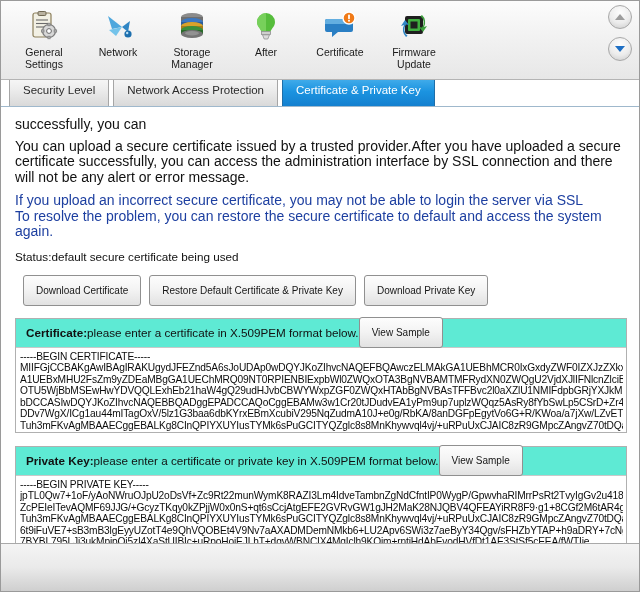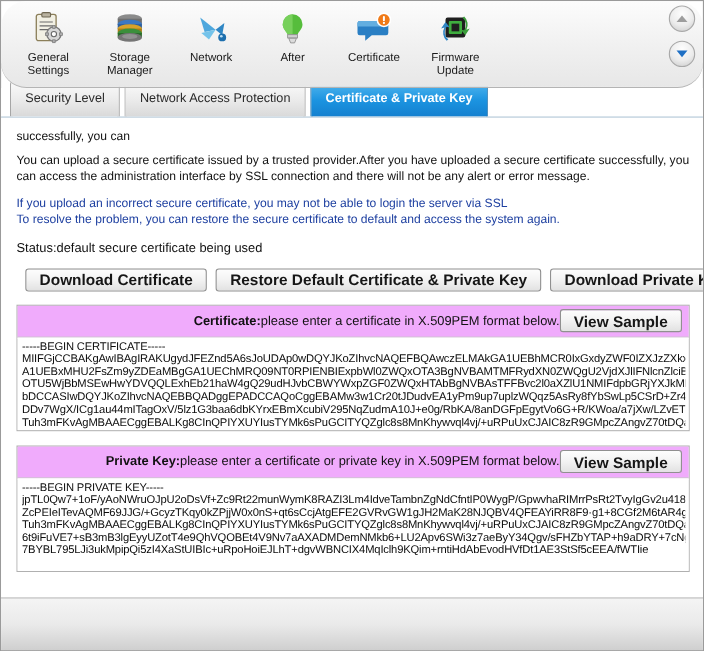--- a/index.html
+++ b/index.html
@@ -23,21 +23,20 @@
   
   .toolbar {
     position: relative;
     height: 79px;
     flex: 0 0 79px;
     background: linear-gradient(to bottom, #fcfcfc 0%, #f2f2f2 45%, #e7e7e7 100%);
     border-bottom: 1px solid #b4b4b4;
     display: flex;
     align-items: flex-start;
     padding: 3px 0 0 6px;
-    border-radius: 23px;
   }
   .tool-item {
     width: 74px;
     height: 72px;
     display: flex;
     flex-direction: column;
     align-items: center;
     justify-content: flex-start;
     padding-top: 4px;
     border: 1px solid transparent;
@@ -110,36 +109,36 @@
     color: #2a2a2a;
     border: 1px solid #a6a6a6;
     border-bottom: none;
     border-radius: 4px 4px 0 0;
     background: linear-gradient(to bottom, #fbfbfb 0%, #ececec 50%, #d9d9d9 100%);
     cursor: pointer;
     white-space: nowrap;
   }
   .tab.active {
     color: #ffffff;
-    font-weight: bold;
+    font-weight: normal;
     border-color: #1f6ea8;
     background: linear-gradient(to bottom, #52b7ef 0%, #1b93e0 55%, #1480cf 100%);
   }
 
   
   .content {
     flex: 1 1 auto;
     background: #ffffff;
     padding: 10px 12px 0 14px;
     overflow: hidden;
     position: relative;
   }
 
   .para {
-    font-size: 11px;
+    font-size: 14px;
     color: #111111;
     line-height: 15.5px;
   }
   .para.note { color: #1d3fa0; }
   .spacer-8 { height: 8px; }
   .spacer-6 { height: 6px; }
 
   .status-line {
     font-size: 11.7px;
     color: #111111;
@@ -148,48 +147,47 @@
 
   
   .btn-row {
     display: flex;
     gap: 8px;
     margin-top: 12px;
     padding-left: 8px;
   }
   .btn {
     font-family: "Liberation Sans", sans-serif;
-    font-size: 14px;
+    font-size: 10px;
     color: #161616;
-    height: 21px;
+    height: 31px;
     padding: 0 12px;
     display: inline-flex;
     align-items: center;
     justify-content: center;
     border: 1px solid #909090;
     border-radius: 3px;
     background: linear-gradient(to bottom, #fdfdfd 0%, #f3f3f3 48%, #e2e2e2 100%);
     cursor: pointer;
     white-space: nowrap;
-    font-weight: bold;
   }
 
   
   .panel {
     margin-top: 12px;
     border: 1px solid #b0b0b0;
     background: #ffffff;
   }
   .panel-header {
     height: 29px;
     display: flex;
     align-items: center;
-    justify-content: flex-end;
+    justify-content: flex-start;
     padding: 0 6px 0 10px;
-    background: #f0abfc;
+    background: #5eead4;
     border-bottom: 1px solid #c9c9c9;
   }
   .panel-title {
     font-size: 11.7px;
     color: #111111;
   }
   .panel-title b { font-weight: bold; }
 
   .code-area {
     height: 84px;
@@ -243,47 +241,47 @@
           </g>
         </svg>
       </span>
       <span class="tool-label" style="white-space:pre-line">General
 Settings</span>
     </div>
 
     <div class="tool-item">
       <span class="tool-icon">
         <svg width="32" height="32" viewBox="0 0 32 32">
+          <path d="M6 6 L20 17 L10 19 Z" fill="#4ea7dd"></path>
+          <path d="M20 17 L28 11 L26 22 Z" fill="#2f86c4"></path>
+          <path d="M7 20 L20 17 L14 26 Z" fill="#74c3ea"></path>
+          <circle cx="26" cy="24" r="3.6" fill="#1d6fae"></circle>
+          <circle cx="25.2" cy="23" r="1.2" fill="#bde0f5"></circle>
+        </svg>
+      </span>
+      <span class="tool-label" style="white-space:pre-line">Network</span>
+    </div>
+
+    <div class="tool-item">
+      <span class="tool-icon">
+        <svg width="32" height="32" viewBox="0 0 32 32">
           <ellipse cx="16" cy="7" rx="11" ry="4" fill="#8b8b8b"></ellipse>
           <rect x="5" y="7" width="22" height="5" fill="#6f6f6f"></rect>
           <ellipse cx="16" cy="12" rx="11" ry="4" fill="#3b78c2"></ellipse>
           <rect x="5" y="12" width="22" height="4" fill="#2d5e9c"></rect>
           <ellipse cx="16" cy="16" rx="11" ry="4" fill="#d8a22a"></ellipse>
           <rect x="5" y="16" width="22" height="4" fill="#a97c18"></rect>
           <ellipse cx="16" cy="20" rx="11" ry="4" fill="#3b8f3b"></ellipse>
           <rect x="5" y="20" width="22" height="4" fill="#2a6b2a"></rect>
           <ellipse cx="16" cy="24" rx="11" ry="4" fill="#757575"></ellipse>
           <ellipse cx="16" cy="23.2" rx="7" ry="2.2" fill="#9e9e9e" opacity="0.7"></ellipse>
         </svg>
       </span>
       <span class="tool-label" style="white-space:pre-line">Storage
 Manager</span>
-    </div>
-
-    <div class="tool-item">
-      <span class="tool-icon">
-        <svg width="32" height="32" viewBox="0 0 32 32">
-          <path d="M6 6 L20 17 L10 19 Z" fill="#4ea7dd"></path>
-          <path d="M20 17 L28 11 L26 22 Z" fill="#2f86c4"></path>
-          <path d="M7 20 L20 17 L14 26 Z" fill="#74c3ea"></path>
-          <circle cx="26" cy="24" r="3.6" fill="#1d6fae"></circle>
-          <circle cx="25.2" cy="23" r="1.2" fill="#bde0f5"></circle>
-        </svg>
-      </span>
-      <span class="tool-label" style="white-space:pre-line">Network</span>
     </div>
 
 
 
     <div class="tool-item">
       <span class="tool-icon">
         <svg width="32" height="32" viewBox="0 0 32 32">
           <path d="M16 3 a9 9 0 0 1 9 9 c0 4.5 -3.5 6.5 -4.5 9.5 h-9 C10.5 18.5 7 16.5 7 12 a9 9 0 0 1 9 -9 z" fill="#56bd3c"></path>
           <path d="M16 3 a9 9 0 0 0 -9 9 c0 4.5 3.5 6.5 4.5 9.5 h4.5 Z" fill="#7fd463" opacity="0.8"></path>
           <rect x="11.5" y="21.5" width="9" height="3" fill="#cfcfcf" stroke="#8f8f8f" stroke-width="0.8"></rect>

